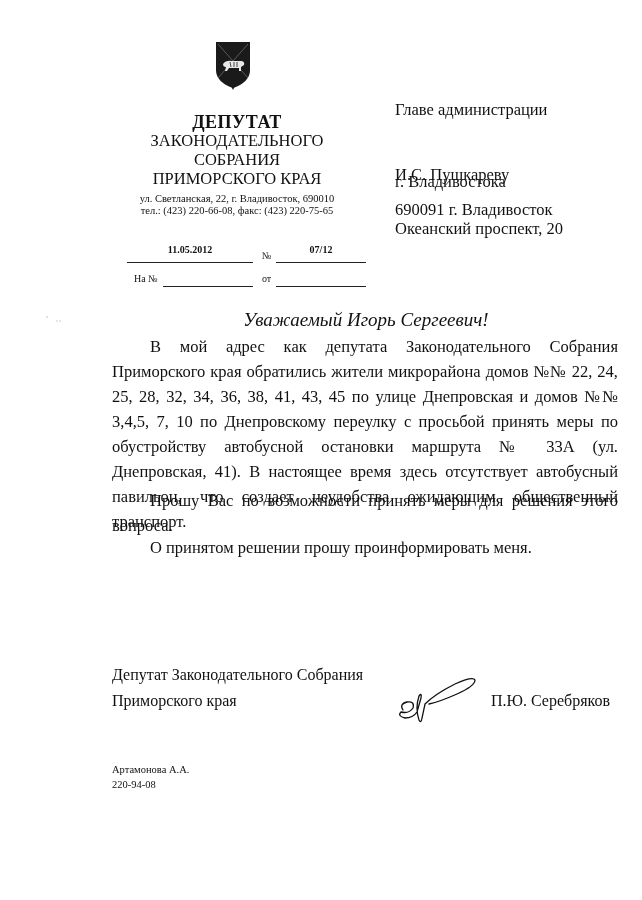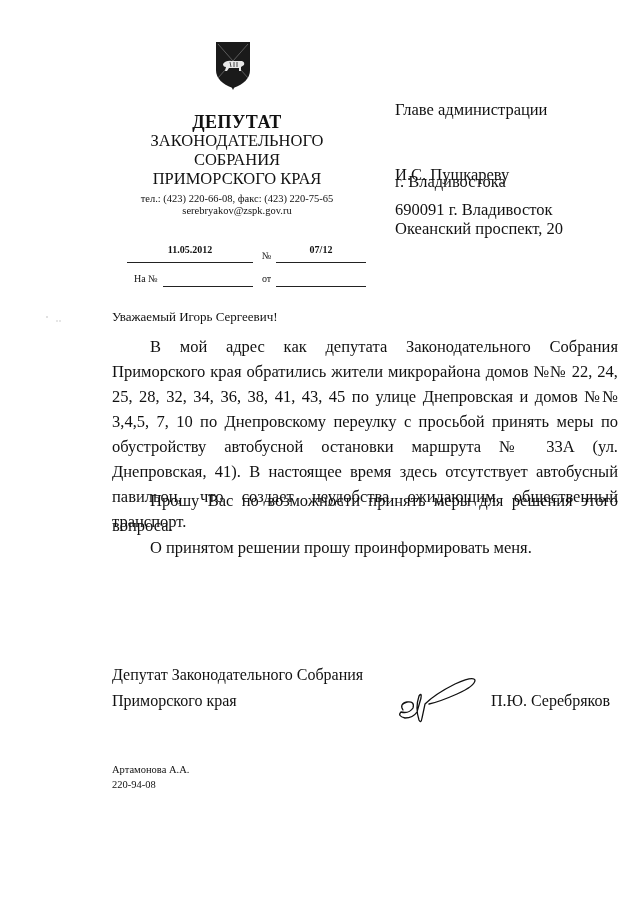--- a/index.html
+++ b/index.html
@@ -23,21 +23,21 @@
   .ref-label { left: 134px; top: 273px; }
   .ref-line { left: 163px; top: 286px; width: 90px; border-top: 1px solid #222; }
   .from-label { left: 262px; top: 273px; }
   .from-line { left: 276px; top: 286px; width: 90px; border-top: 1px solid #222; }
   .addr { left: 395px; width: 240px; font-size: 16.5px; line-height: 19px; }
   .addr-1 { top: 100px; }
   .addr-2 { top: 128px; margin-top: 44px; }
   .addr-3 { top: 165px; }
   .addr-4 { top: 200px; }
   .addr-5 { top: 219px; font-family: Liberation Serif, serif; }
-  .salute { left: 112px; width: 508px; top: 309px; font-size: 13px; }
+  .salute { left: 112px; width: 508px; top: 309px; text-align: center; font-size: 19px; font-style: italic; }
   .body-text { left: 112px; width: 506px; font-size: 16.5px; line-height: 25px; text-align: justify; }
   .para1 { top: 334px; text-indent: 38px; }
   .para2 { top: 488px; text-indent: 38px; }
   .para3 { top: 535px; text-indent: 38px; }
   .sig-l1 { left: 112px; top: 666px; font-size: 16px; }
   .sig-l2 { left: 112px; top: 692px; font-size: 16px; }
   .sig-name { left: 491px; top: 692px; font-size: 16px; }
   .signature { left: 395px; top: 668px; width: 100px; height: 60px; }
   .exec { left: 112px; top: 762px; font-size: 10.5px; line-height: 15px; }
   .speck { left: 44px; top: 310px; width: 20px; height: 10px; }
@@ -54,22 +54,22 @@
     <path d="M16 22 L17 27 M20 22 L20 27 M23 22 L23 27" stroke="#222" stroke-width="0.8"></path>
     <path d="M17 46 L19 50 L21 46" fill="#1a1a1a"></path>
   </svg>
 </div>
 
 <div class="abs hdr hdr-title">ДЕПУТАТ</div>
 <div class="abs hdr hdr-line hdr-l1">ЗАКОНОДАТЕЛЬНОГО</div>
 <div class="abs hdr hdr-line hdr-l2">СОБРАНИЯ</div>
 <div class="abs hdr hdr-line hdr-l3">ПРИМОРСКОГО КРАЯ</div>
 <div class="abs contacts">
+  <div>ул. Светланская, 22,  г. Владивосток, 690010</div>
   <div>тел.: (423) 220-66-08, факс: (423) 220-75-65</div>
-  <div>serebryakov@zspk.gov.ru</div>
 </div>
 
 <div class="abs meta date-val">11.05.2012</div>
 <div class="abs date-line"></div>
 <div class="abs meta no-label">№</div>
 <div class="abs meta no-val">07/12</div>
 <div class="abs no-line"></div>
 <div class="abs meta ref-label">На №</div>
 <div class="abs ref-line"></div>
 <div class="abs meta from-label">от</div>

